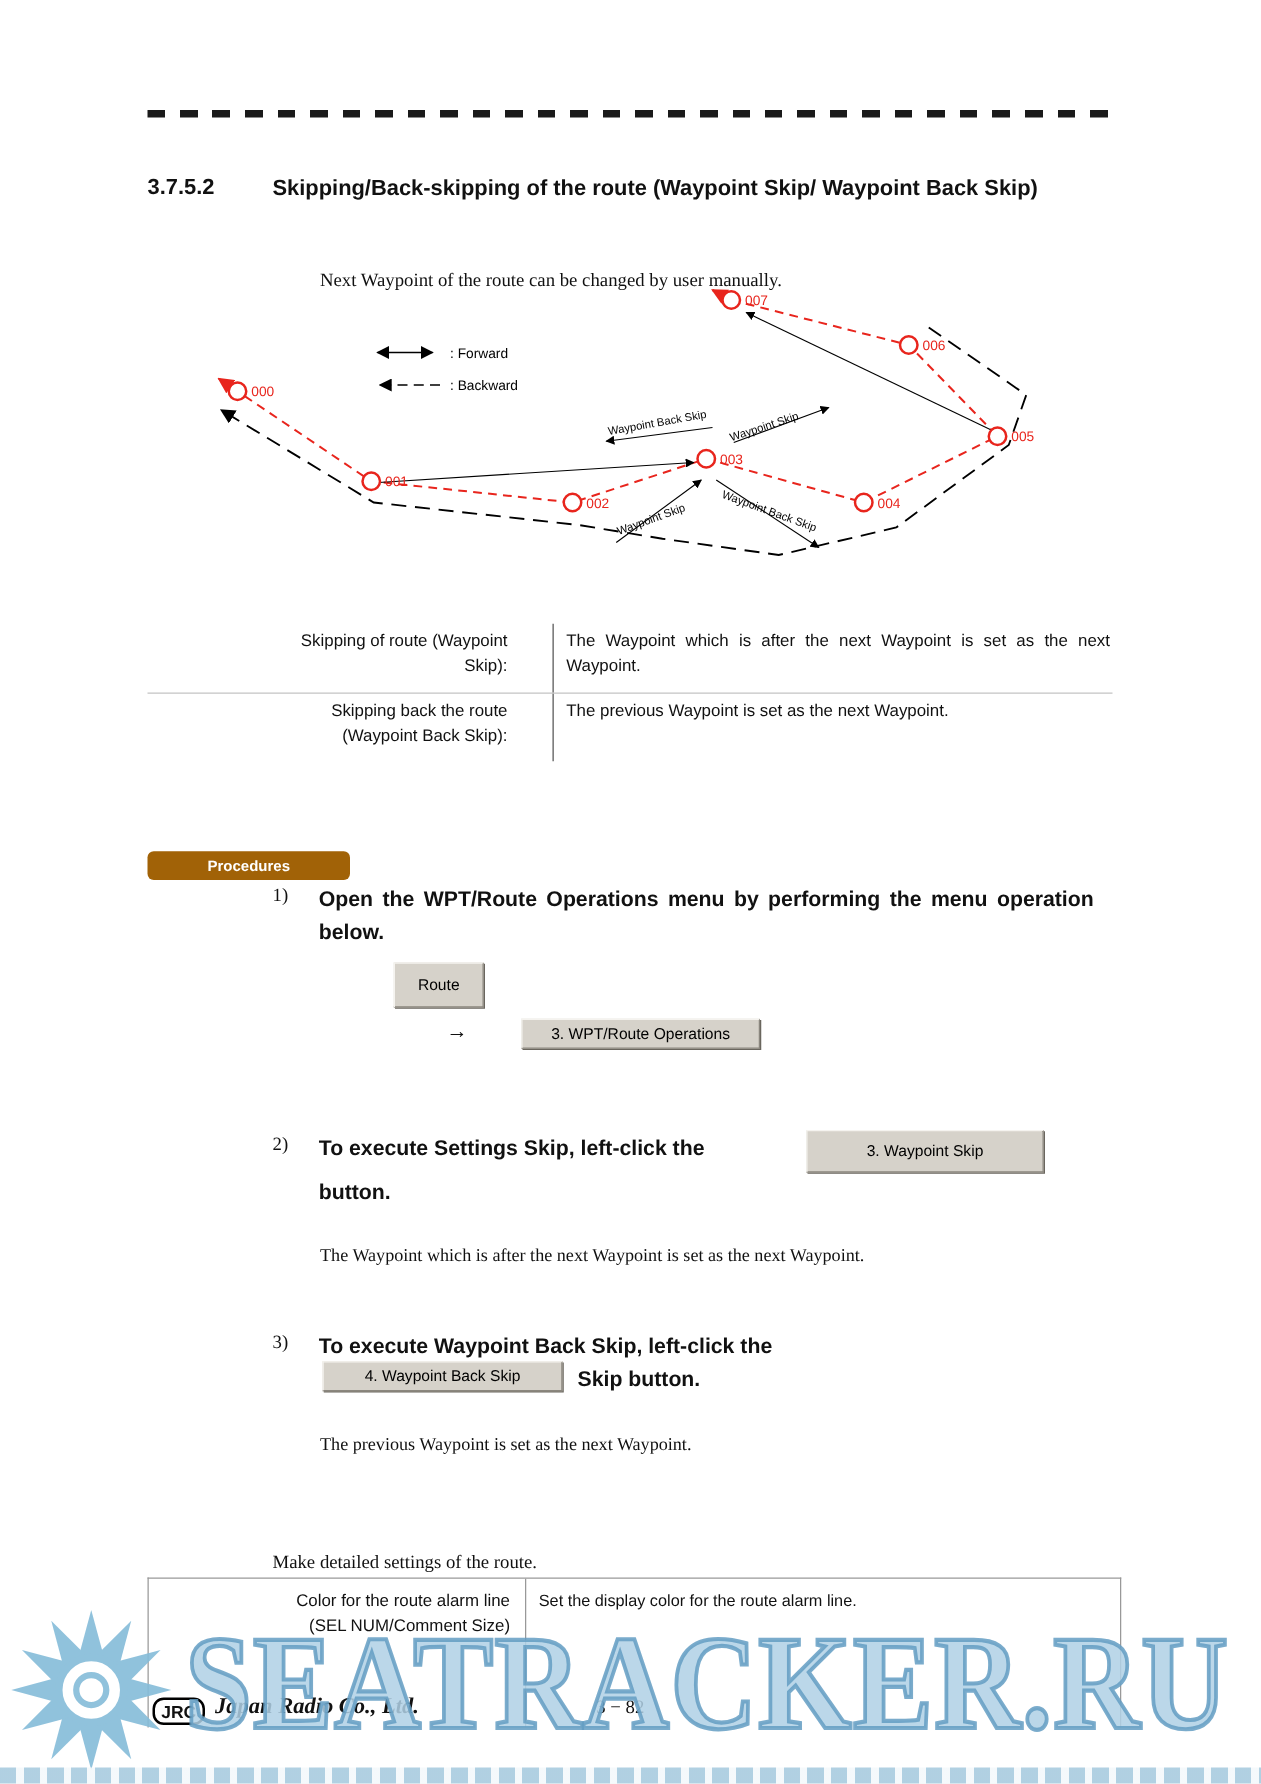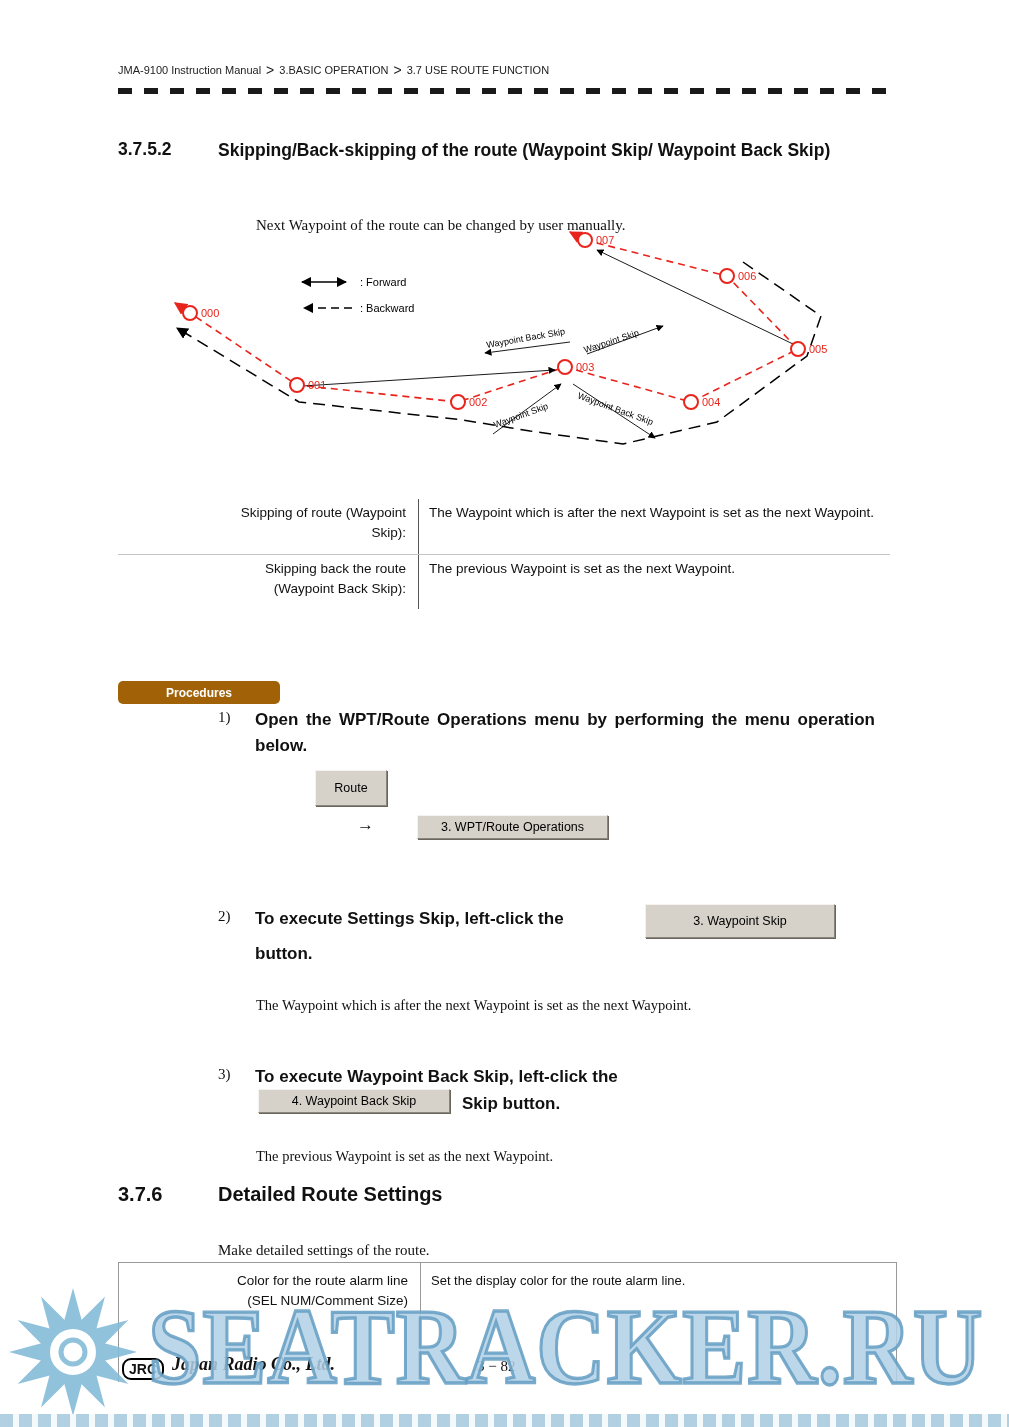--- a/index.html
+++ b/index.html
@@ -20,21 +20,21 @@
   .intro-3752{position:absolute;left:256px;top:202px;font:15px "Liberation Serif",serif;text-align:right;}
 
   
   .diagram{position:absolute;left:115px;top:226px;width:780px;height:240px;}
   .diagram text.lg{font:11px "Liberation Sans",sans-serif;fill:#000;}
   .diagram text.an{font:9px "Liberation Sans",sans-serif;fill:#000;}
   .diagram text.wp{font:11px "Liberation Sans",sans-serif;fill:#e8251d;}
 
   
   .def-table{position:absolute;left:118px;top:499px;width:772px;font:13.5px/1.5 "Liberation Sans",sans-serif;}
-  .def-row{display:flex;}
+  .def-row{display:flex;gap:24px;}
   .def-row.first{border-bottom:1px solid #c4c4c4;}
   .def-term{width:300px;box-sizing:border-box;padding:4px 12px 10px 104px;text-align:right;}
   .def-desc{flex:1;border-left:1px solid #555;padding:4px 2px 10px 10px;text-align:justify;}
 
   
   .proc-badge{position:absolute;left:118px;top:681px;width:162px;height:23px;background:#a16207;color:#fff;
         font-weight:bold;font-size:12px;display:flex;align-items:center;justify-content:center;border-radius:5px;}
   .step-num{position:absolute;font:15px "Liberation Serif",serif;}
   .step-text{position:absolute;font-weight:bold;font-size:17px;line-height:1.55;text-align:justify;}
   .note{position:absolute;font:14.5px "Liberation Serif",serif;}
@@ -80,23 +80,20 @@
         text-shadow:0 0 1px rgba(100,158,195,0.6);transform:scaleY(1.12);transform-origin:top left;}
   .wm-sun{position:absolute;left:6px;top:0px;}
   .bottom-strip{position:absolute;left:0;top:1414px;width:1009px;height:13px;z-index:10;
         background:repeating-linear-gradient(90deg,#a3c8dd 0 13px,#f3f8fb 13px 19px);opacity:.85;}
 </style>
 </head>
 <body>
 
 <div class="page">
 
-  <div class="breadcrumb">
-    <span>JMA-9100 Instruction Manual</span><span class="sep">&gt;</span><span>3.BASIC OPERATION</span><span class="sep">&gt;</span><span>3.7 USE ROUTE FUNCTION</span>
-  </div>
   <div class="dashed-rule"></div>
 
   <div class="sec-head">
     <span class="sec-num">3.7.5.2</span>
     <h2 class="sec-title">Skipping/Back-skipping of the route (Waypoint Skip/ Waypoint Back Skip)</h2>
   </div>
   <p class="intro-3752">Next Waypoint of the route can be changed by user manually.</p>
 
   <svg class="diagram" viewBox="0 0 780 240">
     <defs>
@@ -189,24 +186,20 @@
   <div class="ui-btn btn-skip">3. Waypoint Skip</div>
   <div class="step-text t2b">button.</div>
   <p class="note note2">The Waypoint which is after the next Waypoint is set as the next Waypoint.</p>
 
   <span class="step-num n3">3)</span>
   <div class="step-text t3">To execute Waypoint Back Skip, left-click the</div>
   <div class="ui-btn btn-backskip">4. Waypoint Back Skip</div>
   <div class="step-text t3b">Skip button.</div>
   <p class="note note3">The previous Waypoint is set as the next Waypoint.</p>
 
-  <div class="sec2-head">
-    <span class="sec2-num">3.7.6</span>
-    <h2 class="sec2-title">Detailed Route Settings</h2>
-  </div>
   <p class="intro-376">Make detailed settings of the route.</p>
 
   <div class="set-table">
     <div class="set-term">Color for the route alarm line (SEL NUM/Comment Size)</div>
     <div class="set-desc">Set the display color for the route alarm line.</div>
   </div>
 
   <span class="jrc-logo">JRC</span>
   <span class="company">Japan Radio Co., Ltd.</span>
   <span class="pageno">3 − 82</span>

